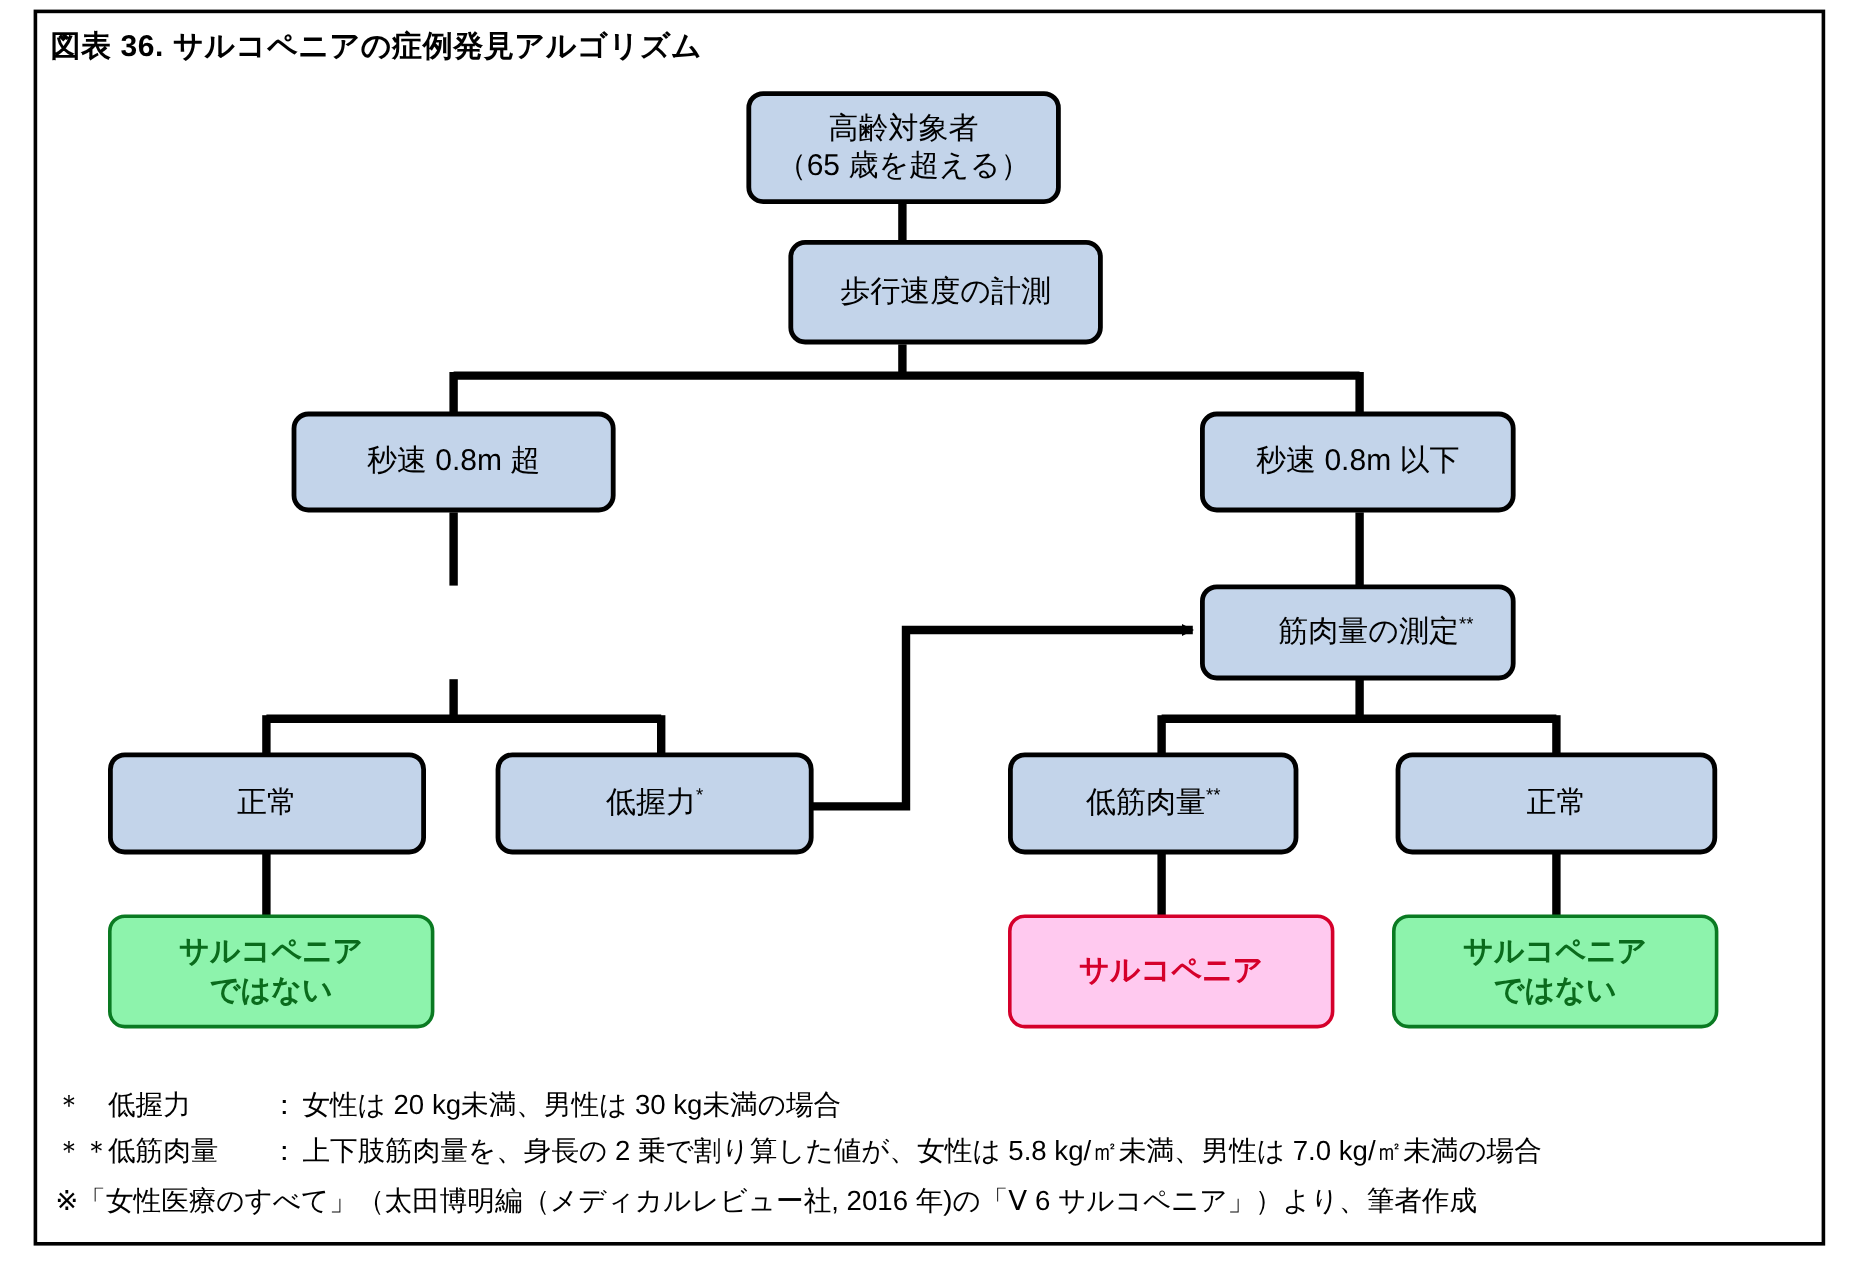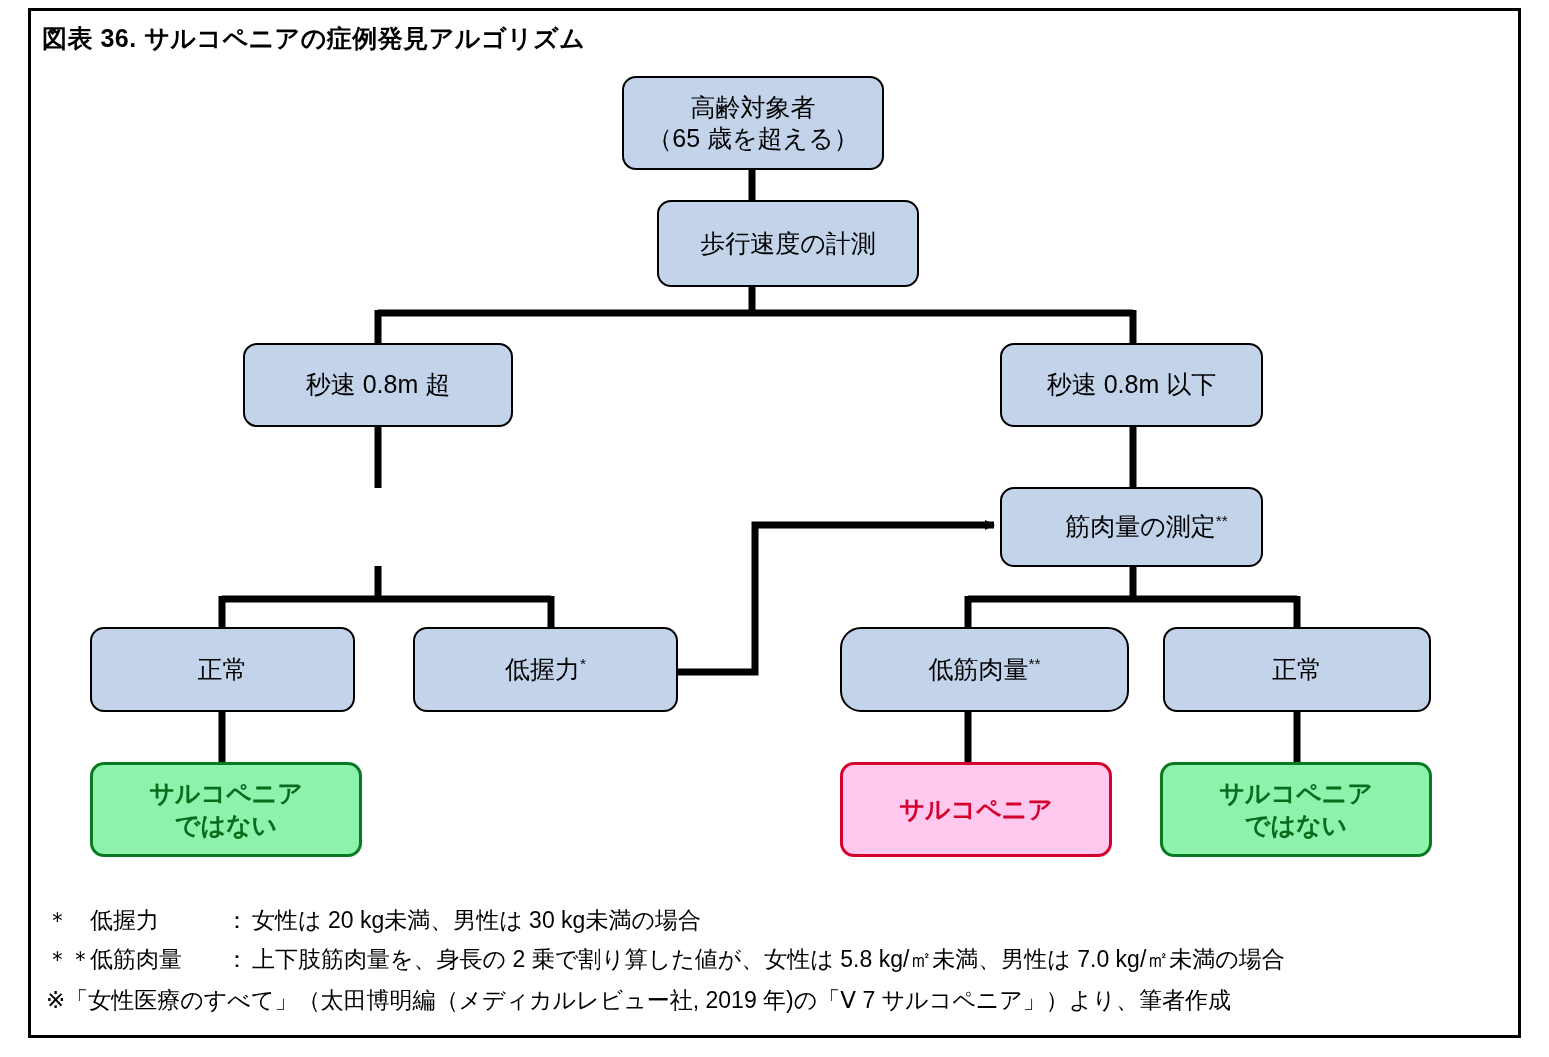--- a/index.html
+++ b/index.html
@@ -64,21 +64,21 @@
     align-items: center;
     justify-content: center;
     text-align: center;
     border-radius: 14px;
     line-height: 1.25;
     white-space: pre-line;
     z-index: 3;
   }
   .node.blue {
     background: #c3d4ea;
-    border: 2px solid #000000;
+    border: 4px solid #000000;
     color: #000000;
     font-size: 25px;
   }
   .node.green {
     background: #8df3ac;
     border: 3px solid #0a7a22;
     color: #0a6b1c;
     font-size: 25px;
     font-weight: bold;
   }
@@ -202,21 +202,21 @@
     </div>
 
     <div class="node blue" style="left:90px; top:627px; width:265px; height:85px;">
       <span>正常</span>
     </div>
 
     <div class="node blue" style="left:413px; top:627px; width:265px; height:85px;">
       <span><span>低握力</span><sup>*</sup></span>
     </div>
 
-    <div class="node blue" style="left:840px; top:627px; width:289px; height:85px;border-radius:21px;">
+    <div class="node blue" style="left:840px; top:627px; width:242px; height:85px;">
       <span><span>低筋肉量</span><sup>**</sup></span>
     </div>
 
     <div class="node blue" style="left:1163px; top:627px; width:268px; height:85px;">
       <span>正常</span>
     </div>
 
     <div class="node green" style="left:90px; top:762px; width:272px; height:95px;">
       <span>サルコペニア
 ではない</span>
@@ -241,15 +241,15 @@
       <span>女性は 20 kg未満、男性は 30 kg未満の場合</span>
     </div>
 
     <div class="note-row">
       <span class="note-mark">＊＊</span>
       <span class="note-term">低筋肉量</span>
       <span class="note-sep">：</span>
       <span><span>上下肢筋肉量を、身長の 2 乗で割り算した値が、女性は 5.8 kg/㎡</span><span class="unit-sup"></span><span>未満、男性は 7.0 kg/㎡</span><span class="unit-sup"></span><span>未満の場合</span></span>
     </div>
 
-    <div class="note-src">※「女性医療のすべて」（太田博明編（メディカルレビュー社, 2019 年)の「Ⅴ 7 サルコペニア」）より、筆者作成</div>
+    <div class="note-src">※「女性医療のすべて」（太田博明編（メディカルレビュー社, 2016 年)の「Ⅴ 6 サルコペニア」）より、筆者作成</div>
   </div>
 </div>
 
 </body></html>

